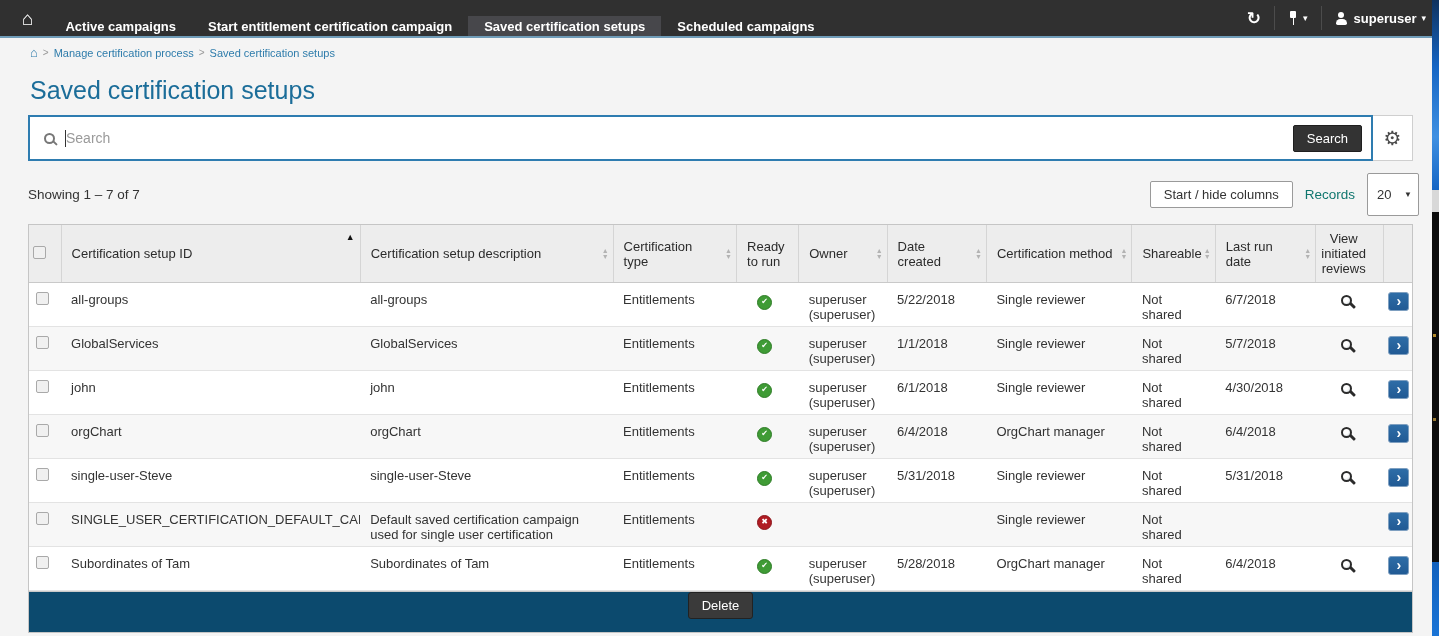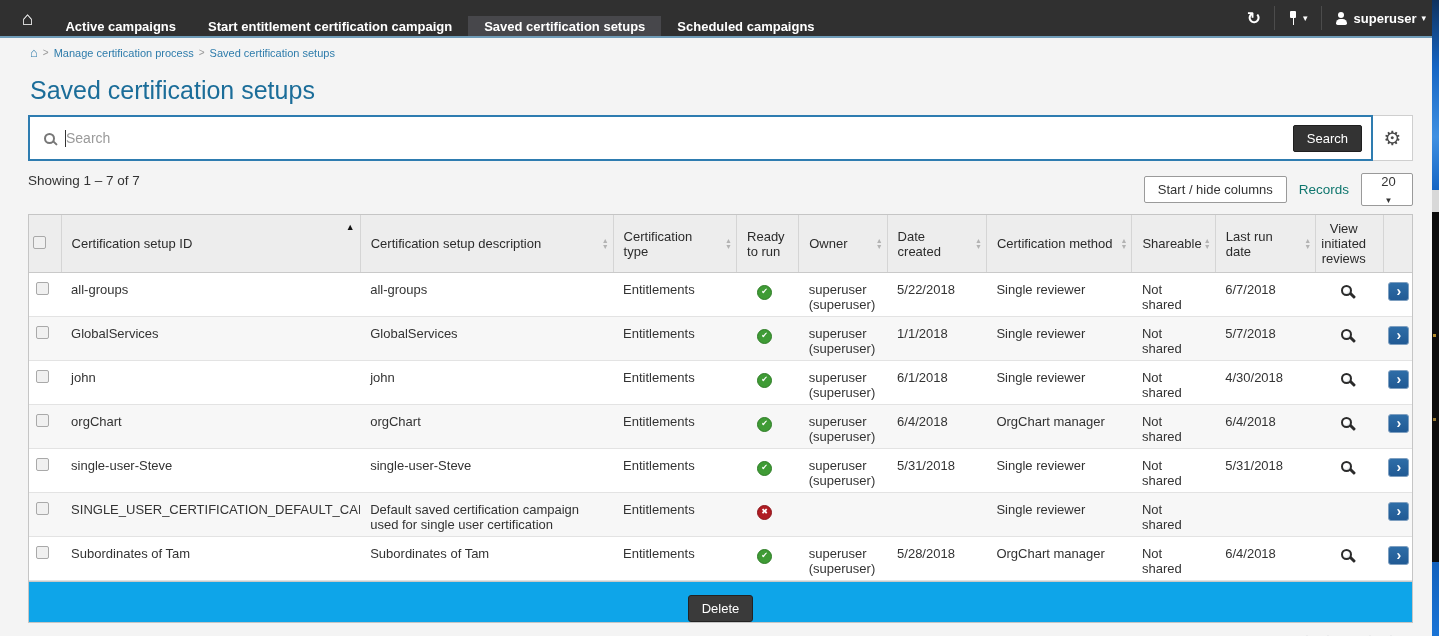--- a/index.html
+++ b/index.html
@@ -44,29 +44,29 @@
   .search-box input { border:none; outline:none; flex:1; font-size:14px; color:#333;
     font-family:"Liberation Sans","DejaVu Sans",sans-serif; background:transparent; }
   .search-box input::placeholder { color:#9a9a9a; opacity:1; }
   .search-btn { background:#333; color:#fff; border:1px solid #1f1f1f; border-radius:2px;
     font-size:13px; padding:5px 13px; cursor:pointer; font-family:inherit; }
   .gear-box { width:40px; background:#fff; border:1px solid #cfcfcf; border-left:none;
     display:flex; align-items:center; justify-content:center; cursor:pointer; }
   .gear-glyph { font-size:20px; color:#4a4a4a; line-height:1; }
 
   
-  .toolbar { display:flex; align-items:flex-start; margin:12px 26px 0 28px; }
+  .toolbar { display:flex; align-items:center; margin:12px 20px 0 28px; }
   .showing { font-size:13.5px; color:#333; }
   .tb-right { margin-left:auto; display:flex; align-items:center; gap:12px; }
   .btn-light { background:#fff; border:1px solid #9a9a9a; border-radius:2px; color:#333;
     font-size:13px; padding:5px 13px; cursor:pointer; font-family:inherit; }
   .records-label { font-size:13.5px; color:#0f766e; }
-  .select { background:#fff; border:1px solid #9a9a9a; border-radius:2px; height:33px; width:52px;
+  .select { background:#fff; border:1px solid #9a9a9a; border-radius:2px; height:43px; width:52px;
     display:flex; align-items:center; justify-content:space-between; padding:0 6px 0 9px;
-    font-size:13px; cursor:pointer;flex-direction:column; }
+    font-size:13px; cursor:pointer; }
   .select .sel-caret { font-size:8px; color:#333; }
 
   
   .tablewrap { margin:8px 26px 0 28px; border:1px solid #c5c5c5; background:#fff; }
   table { border-collapse:collapse; width:100%; table-layout:fixed; }
   thead th { background:#ededed; border-right:1px solid #d5d5d5; border-bottom:1px solid #c9c9c9;
     font-weight:400; font-size:13px; color:#2b2b2b; text-align:left; vertical-align:middle;
     padding:6px 16px 6px 10px; height:48px; position:relative; cursor:pointer; }
   thead th:last-child { border-right:none; }
   th.c-center, td.c-center { text-align:center; padding-left:4px; }
@@ -88,22 +88,22 @@
   .mag { width:11px; height:11px; border:2px solid #2b2b2b; border-radius:50%; display:inline-block;
     position:relative; margin-top:3px; cursor:pointer; background:radial-gradient(circle at 35% 35%, #fff 40%, #cfd6da 100%); }
   .mag::after { content:''; position:absolute; width:3px; height:7px; background:#2b2b2b;
     right:-4px; bottom:-5px; transform:rotate(-45deg); border-radius:1px; }
   .gobtn { width:21px; height:19px; background:linear-gradient(#2e6da7,#215a94); border:1px solid #7e9fc0;
     border-radius:3px; color:#fff; display:inline-flex; align-items:center; justify-content:center;
     cursor:pointer; padding:0 0 2px 1px; font-family:inherit; }
   .gobtn .chev { font-size:14px; font-weight:bold; line-height:1; }
 
   
-  .tfoot { background:#0ea5e9; border-top:1px solid #c9c9c9; height:41px; display:flex;
-    align-items:flex-end; justify-content:center; }
+  .tfoot { background:#0c4a6e; border-top:1px solid #c9c9c9; height:41px; display:flex;
+    align-items:flex-start; justify-content:center; }
   .btn-dark { background:#3a3a3a; color:#fff; border:1px solid #222; border-radius:3px;
     font-size:13px; padding:5px 13px; cursor:pointer; font-family:inherit; }
 
   
   .pagination { display:flex; align-items:center; justify-content:flex-end; gap:13px;
     margin:10px 40px 0 0; }
   .pg-bar { width:2px; height:11px; background:#cdd1d4; }
   .pg-ch { width:8px; height:8px; border-left:2px solid #cdd1d4; border-bottom:2px solid #cdd1d4; }
   .pg-left { transform:rotate(45deg); }
   .pg-right { transform:rotate(225deg); }

